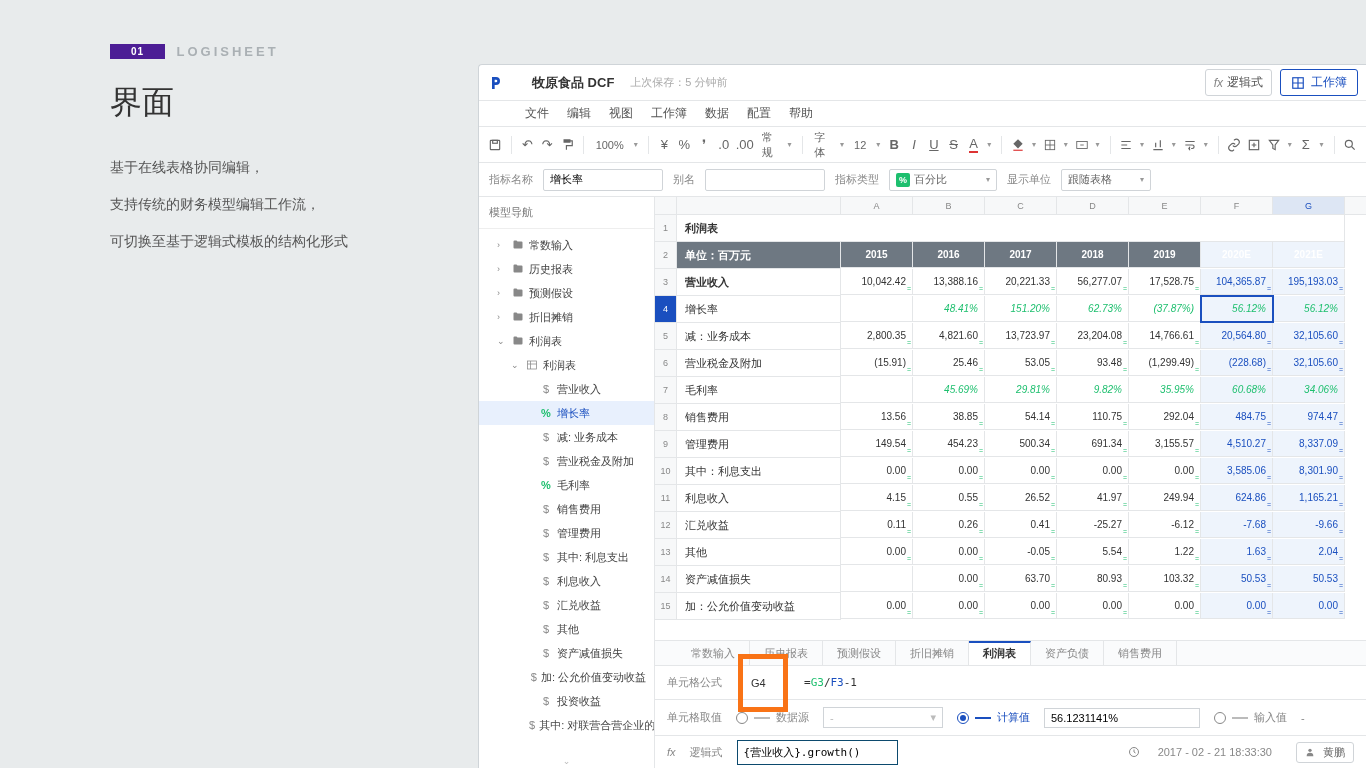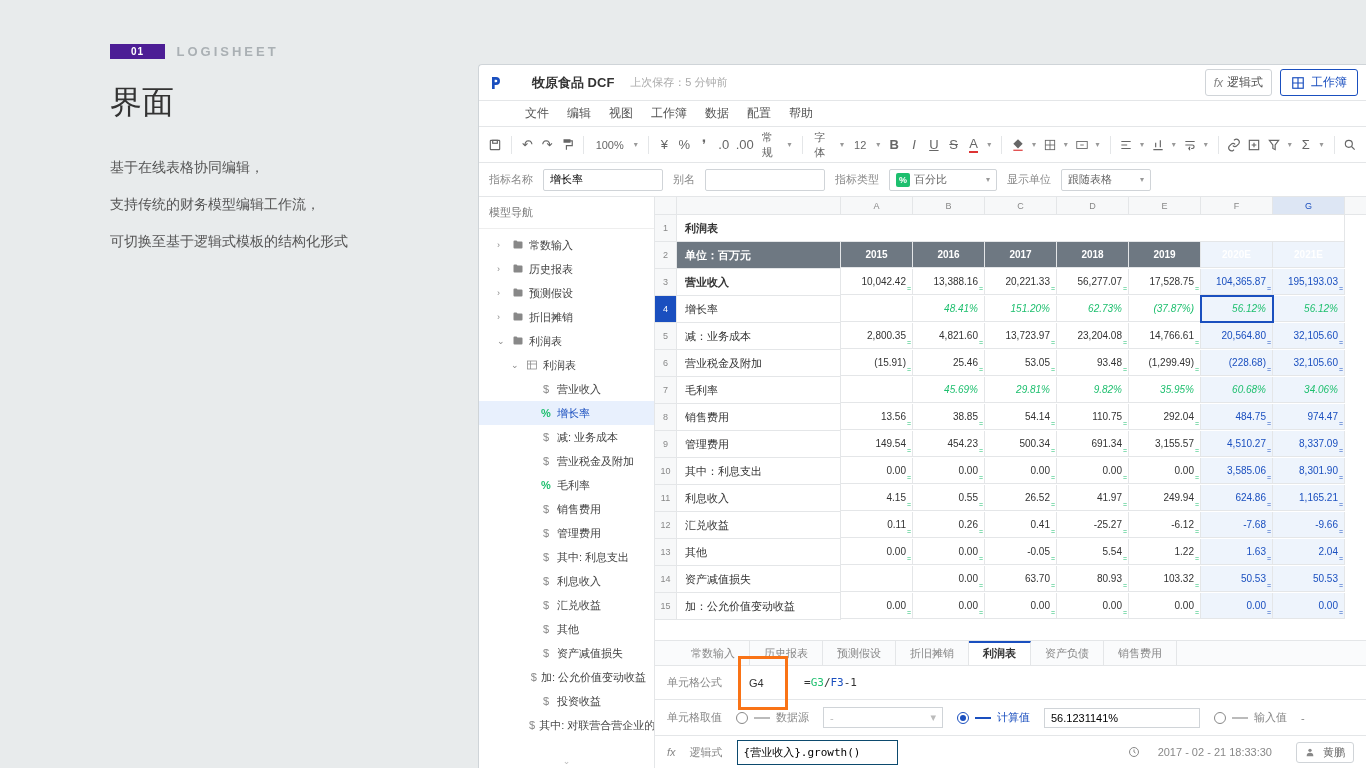--- a/index.html
+++ b/index.html
@@ -77,21 +77,21 @@
 .flag.b { color: #1a4fbf; }
 .grid-row.hdr .row-label { background: #6e7882; color: #fff; font-weight: 600; }
 .grid-row.title .row-label { font-weight: 600; }
 
 .sheet-tabs { display: flex; height: 26px; border-top: 1px solid #e4e6e8; border-bottom: 1px solid #e4e6e8; background: #fafbfc; align-items: center; padding-left: 22px; }
 .sheet-tab { padding: 0 14px; font-size: 11px; color: #888; height: 100%; display: flex; align-items: center; cursor: pointer; border-right: 1px solid #e4e6e8; }
 .sheet-tab.active { background: #fff; color: #333; font-weight: 600; border-top: 2px solid #1a4fbf; margin-top: -1px; }
 
 .formula-bar { height: 34px; border-bottom: 1px solid #e4e6e8; display: flex; align-items: center; padding: 0 12px; gap: 16px; font-size: 11px; }
 .formula-bar label { color: #888; }
-.cell-ref { border: 3px solid #f97316; padding: 18px 8px; font-size: 11px; min-width: 50px; }
+.cell-ref { border: 5px solid #f97316; padding: 18px 8px; font-size: 11px; min-width: 50px; }
 .formula-txt { color: #333; font-family: monospace; font-size: 11px; }
 .formula-txt .ref1 { color: #1dbf6e; }
 .formula-txt .ref2 { color: #1a4fbf; }
 
 .value-bar { height: 36px; border-bottom: 1px solid #e4e6e8; display: flex; align-items: center; padding: 0 12px; gap: 14px; font-size: 11px; }
 .value-bar label.main { color: #888; }
 .radio { width: 12px; height: 12px; border: 1.5px solid #888; border-radius: 50%; display: inline-flex; align-items: center; justify-content: center; }
 .radio.on { border-color: #1a4fbf; }
 .radio.on::after { content: ''; width: 6px; height: 6px; background: #1a4fbf; border-radius: 50%; }
 .radio-grp { display: flex; align-items: center; gap: 6px; }

